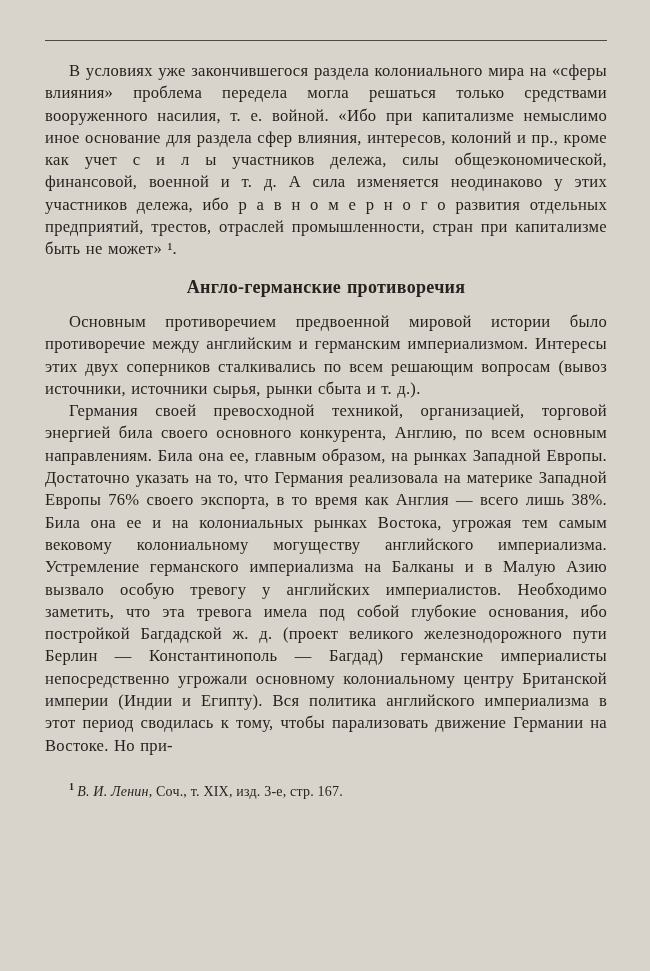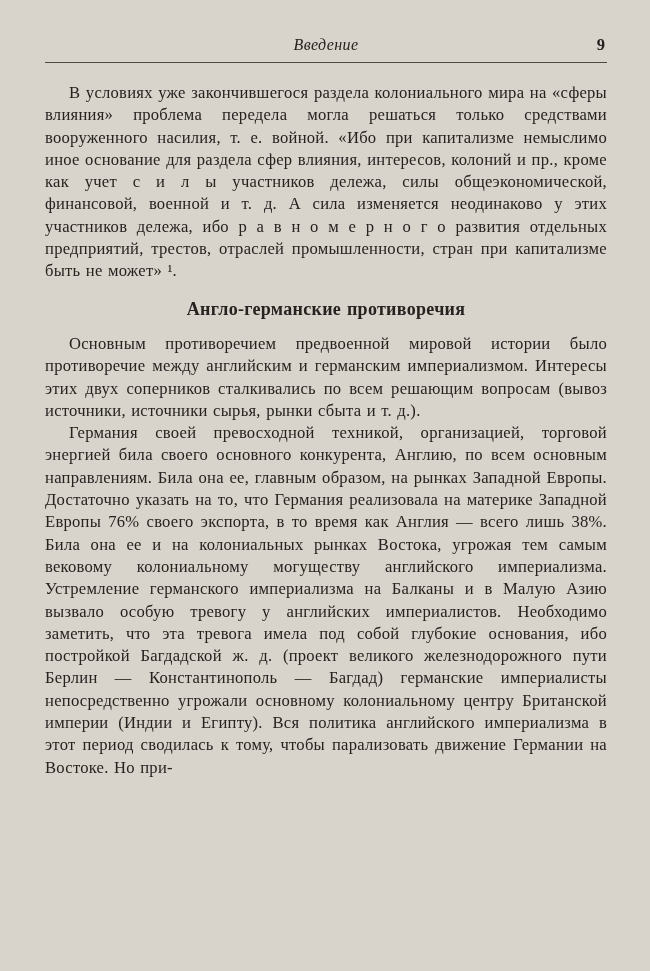--- a/index.html
+++ b/index.html
@@ -76,29 +76,28 @@
     font-weight:bold;
     margin-right:3px;
   }
   .footnote .fn-author{font-style:italic;}
 </style>
 </head>
 <body>
 
 <div class="page">
 
-  <div class="running-head">
-    <span class="running-title">Введение</span>
-    <span class="page-number">9</span>
-  </div>
   <hr class="head-rule">
 
   <div class="body-text">
     <p class="indent">В условиях уже закончившегося раздела колониального мира на «сферы влияния» проблема передела могла решаться только средствами вооруженного насилия, т. е. войной. «Ибо при капитализме немыслимо иное основание для раздела сфер влияния, интересов, колоний и пр., кроме как учет с и л ы  участников дележа, силы общеэкономической, финансовой, военной и т. д. А сила изменяется неодинаково у этих участников дележа, ибо  р а в н о м е р н о г о  развития отдельных предприятий, трестов, отраслей промышленности, стран при капитализме быть не может» ¹.</p>
 
     <div class="section-heading">Англо-германские противоречия</div>
 
     <p class="indent">Основным противоречием предвоенной мировой истории было противоречие между английским и германским империализмом. Интересы этих двух соперников сталкивались по всем решающим вопросам (вывоз источники, источники сырья, рынки сбыта и т. д.).</p>
     <p class="indent">Германия своей превосходной техникой, организацией, торговой энергией била своего основного конкурента, Англию, по всем основным направлениям. Била она ее, главным образом, на рынках Западной Европы. Достаточно указать на то, что Германия реализовала на материке Западной Европы 76% своего экспорта, в то время как Англия — всего лишь 38%. Била она ее и на колониальных рынках Востока, угрожая тем самым вековому колониальному могуществу английского империализма. Устремление германского империализма на Балканы и в Малую Азию вызвало особую тревогу у английских империалистов. Необходимо заметить, что эта тревога имела под собой глубокие основания, ибо постройкой Багдадской ж. д. (проект великого железнодорожного пути Берлин — Константинополь — Багдад) германские империалисты непосредственно угрожали основному колониальному центру Британской империи (Индии и Египту). Вся политика английского империализма в этот период сводилась к тому, чтобы парализовать движение Германии на Востоке. Но при-</p>
   </div>
 
+  <div class="footnote">
+    <span class="fn-marker">1</span><span class="fn-author">В. И. Ленин</span><span class="fn-text">, Соч., т. XIX, изд. 3-е, стр. 167.</span>
+  </div>
 
 </div>
 
 </body></html>

